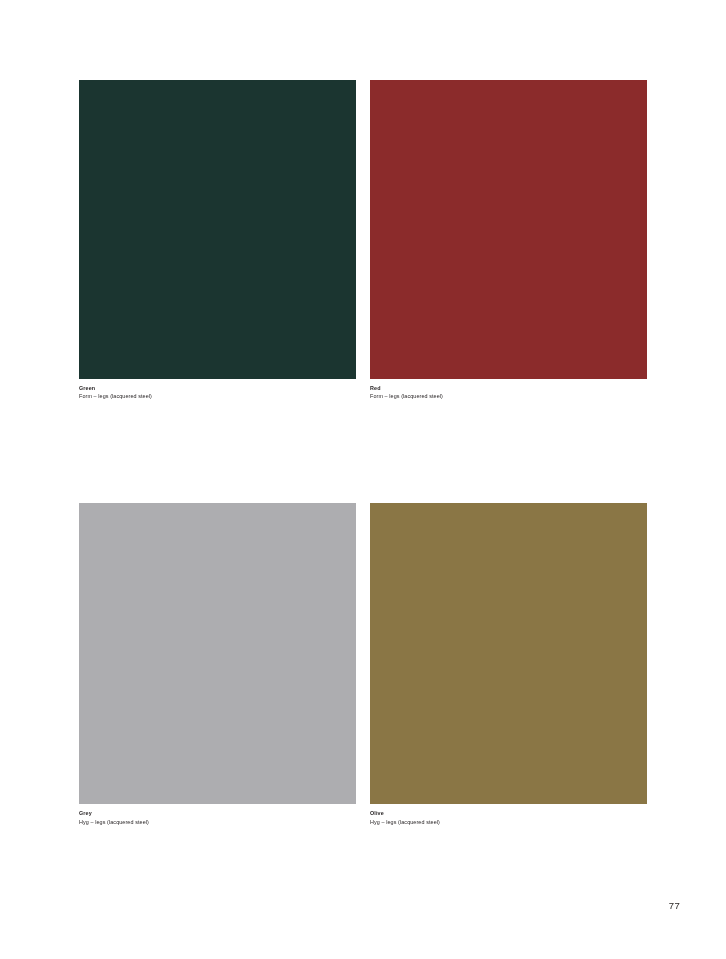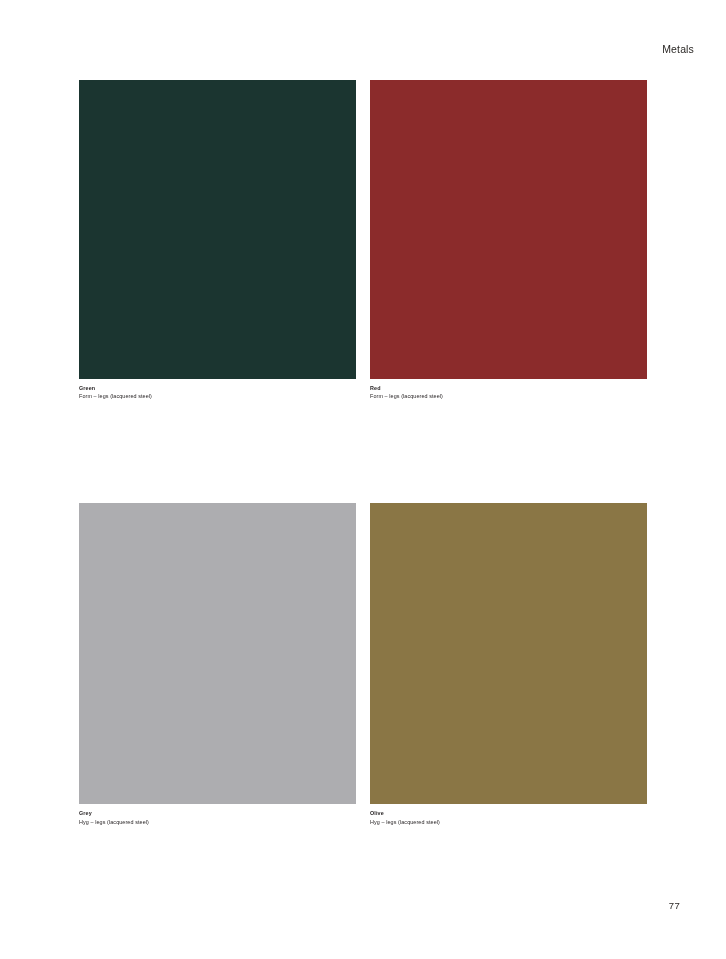--- a/index.html
+++ b/index.html
@@ -100,21 +100,20 @@
     letter-spacing: 0.3px;
     color: #2a2725;
     line-height: 1;
   }
 </style>
 </head>
 <body>
 
 <div class="page">
 
-  <div class="running-header">Metals</div>
 
   <div class="swatch-grid">
 
     <div class="swatch-row row-1">
 
       <div class="swatch-cell">
         <div class="swatch-chip" style="background-color: rgb(27, 53, 48);"></div>
         <div class="swatch-caption">
           <span class="swatch-name">Green</span>
           <span class="swatch-desc">Form – legs (lacquered steel)</span>

